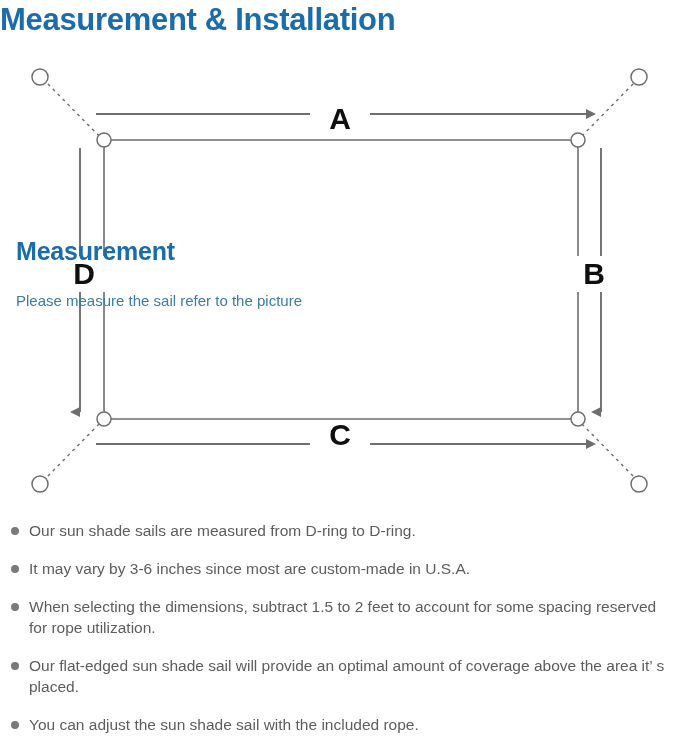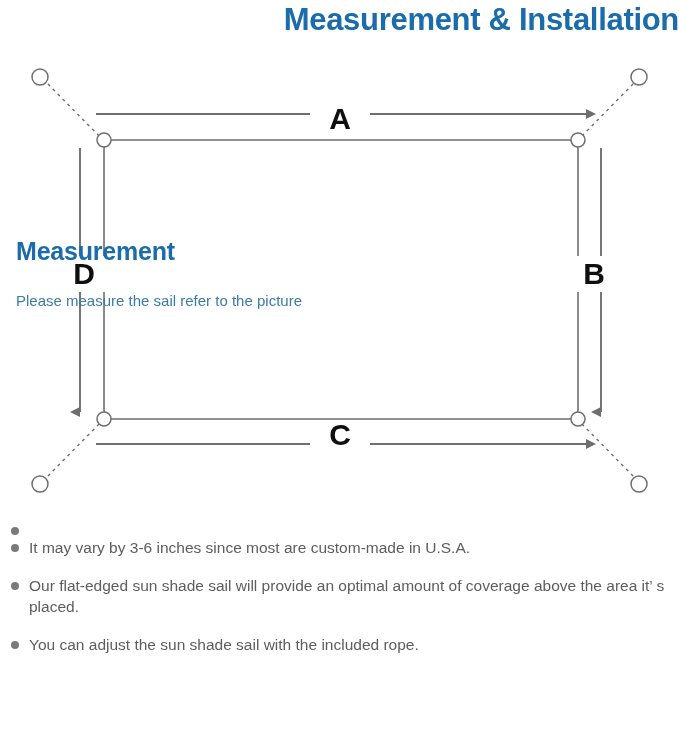--- a/index.html
+++ b/index.html
@@ -22,21 +22,21 @@
     width: 679px;
     height: 739px;
   }
 
   
   .title {
     position: absolute;
     left: 0;
     top: 0;
     width: 679px;
-    text-align: right;
+    text-align: left;
     font-size: 31px;
     font-weight: bold;
     letter-spacing: -0.3px;
     color: #1b6cab;
     line-height: 40px;
   }
 
   
   .diagram {
     position: absolute;
@@ -188,27 +188,32 @@
 
     <div class="center-block">
       <div class="center-title">Measurement</div>
       <div class="center-sub">Please measure the sail refer to the picture</div>
     </div>
   </div>
 
   <div class="notes">
     <div class="note-item">
       <span class="bullet"></span>
+      <span>Our sun shade sails are measured from D-ring to D-ring.</span>
     </div>
     <div class="note-item">
       <span class="bullet"></span>
       <span>It may vary by 3-6 inches since most are custom-made in U.S.A.</span>
     </div>
     <div class="note-item">
       <span class="bullet"></span>
+      <span>When selecting the dimensions, subtract 1.5 to 2 feet to account for some spacing reserved for rope utilization.</span>
+    </div>
+    <div class="note-item">
+      <span class="bullet"></span>
       <span>Our flat-edged sun shade sail will provide an optimal amount of coverage above the area it’ s placed.</span>
     </div>
     <div class="note-item">
       <span class="bullet"></span>
       <span>You can adjust the sun shade sail with the included rope.</span>
     </div>
   </div>
 
 </div>
 

